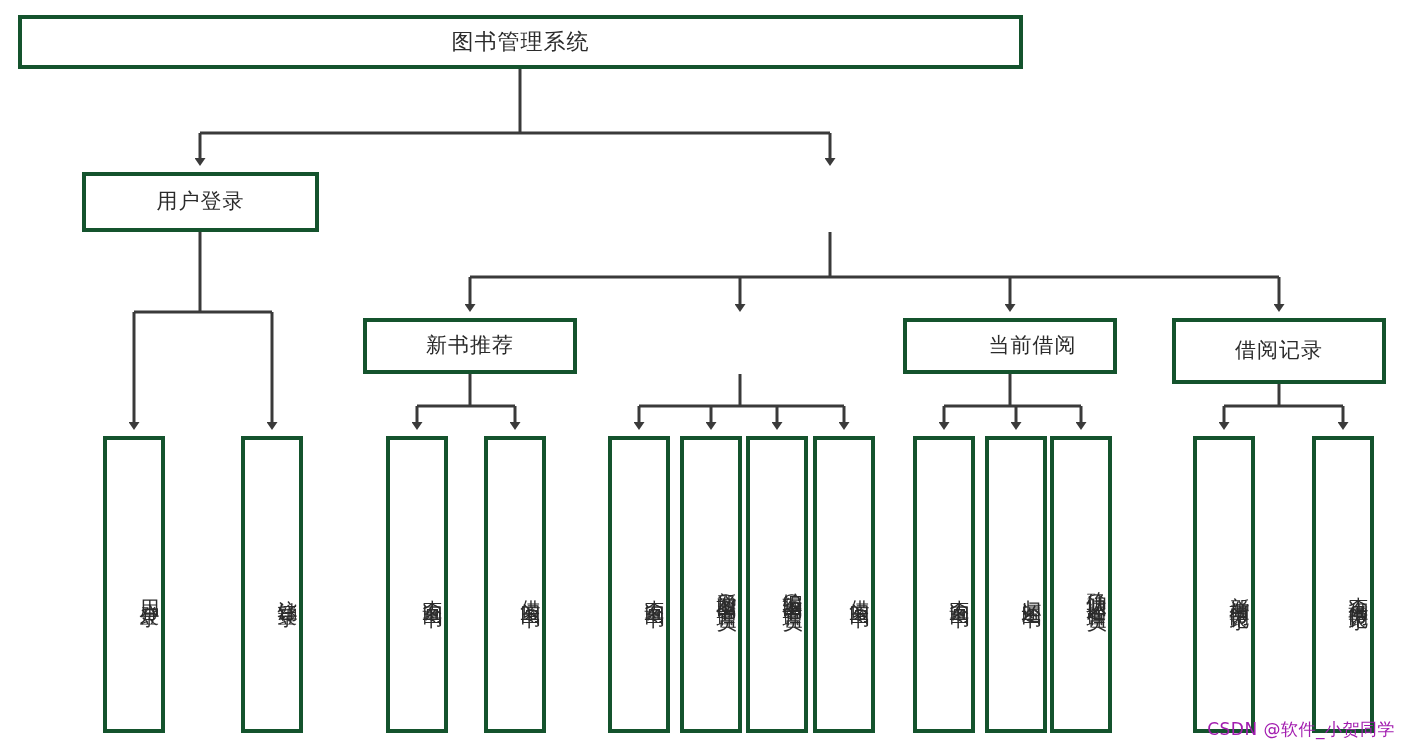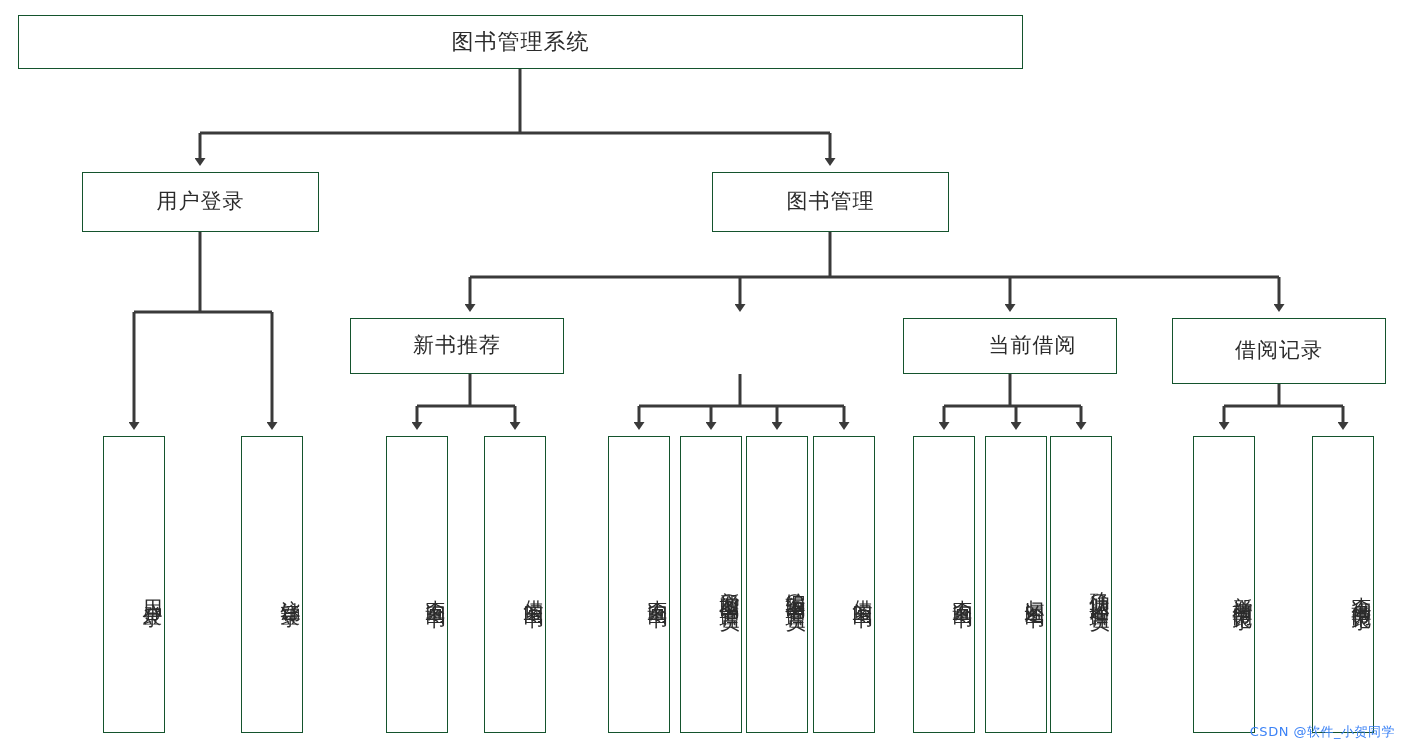--- a/index.html
+++ b/index.html
@@ -22,21 +22,21 @@
     position: absolute;
     left: 0;
     top: 0;
     width: 1405px;
     height: 747px;
     pointer-events: none;
   }
   .node {
     position: absolute;
     box-sizing: border-box;
-    border: 1px solid #14532d;
+    border: 4px solid #14532d;
     background: #ffffff;
     display: flex;
     align-items: center;
     justify-content: center;
     color: #2b2b2b;
     z-index: 2;
   }
   .node.horiz {
     font-size: 21px;
     letter-spacing: 1px;
@@ -57,22 +57,22 @@
   }
   .node.vert > span {
     writing-mode: vertical-rl;
     text-orientation: upright;
     display: block;
   }
   #watermark {
     position: absolute;
     right: 10px;
     bottom: 6px;
-    font-size: 13px;
-    color: #3b82f6;
+    font-size: 17px;
+    color: #a21caf;
     letter-spacing: 0.5px;
     z-index: 5;
     white-space: nowrap;
     font-family: "DejaVu Sans", "Liberation Sans", sans-serif;
   }
 </style>
 </head>
 <body>
 
 <div id="canvas">
@@ -124,23 +124,22 @@
       <path d="M1279,374 L1279,406"></path>
       <path d="M1224,406 L1343,406"></path>
       <path d="M1224,406 L1224,426" marker-end="url(#arrow)"></path>
       <path d="M1343,406 L1343,426" marker-end="url(#arrow)"></path>
     </g>
   </svg>
 
   <div class="node horiz root" style="left: 18px; top: 15px; width: 1005px; height: 54px;">图书管理系统</div>
 
   <div class="node horiz" style="left: 82px; top: 172px; width: 237px; height: 60px;">用户登录</div>
-  <div class="node horiz" style="left: 712px; top: 172px; width: 237px; height: 60px;">图书管理</div>
 
-  <div class="node horiz" style="left: 350px; top: 318px; width: 214px; height: 56px;">新书推荐</div>
+  <div class="node horiz" style="left: 363px; top: 318px; width: 214px; height: 56px;">新书推荐</div>
   <div class="node horiz" style="left: 903px; top: 318px; width: 214px; height: 56px; padding-left: 45px;">当前借阅</div>
   <div class="node horiz" style="left: 1172px; top: 318px; width: 214px; height: 66px;">借阅记录</div>
 
   <div class="node vert" style="left: 103px; top: 436px; width: 62px; height: 297px;">
       <span>用户登录</span>
     </div>
   <div class="node vert" style="left: 241px; top: 436px; width: 62px; height: 297px;">
       <span>注销登录</span>
     </div>
   <div class="node vert" style="left: 386px; top: 436px; width: 62px; height: 297px;">

